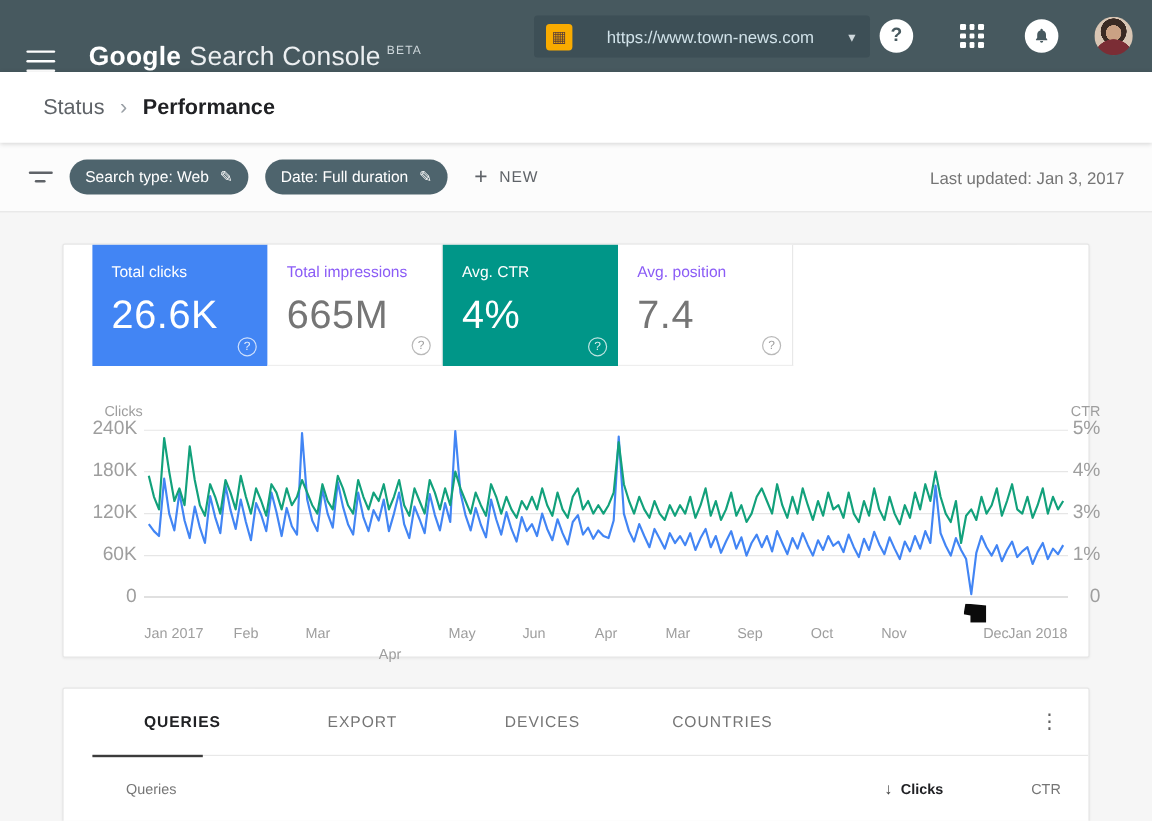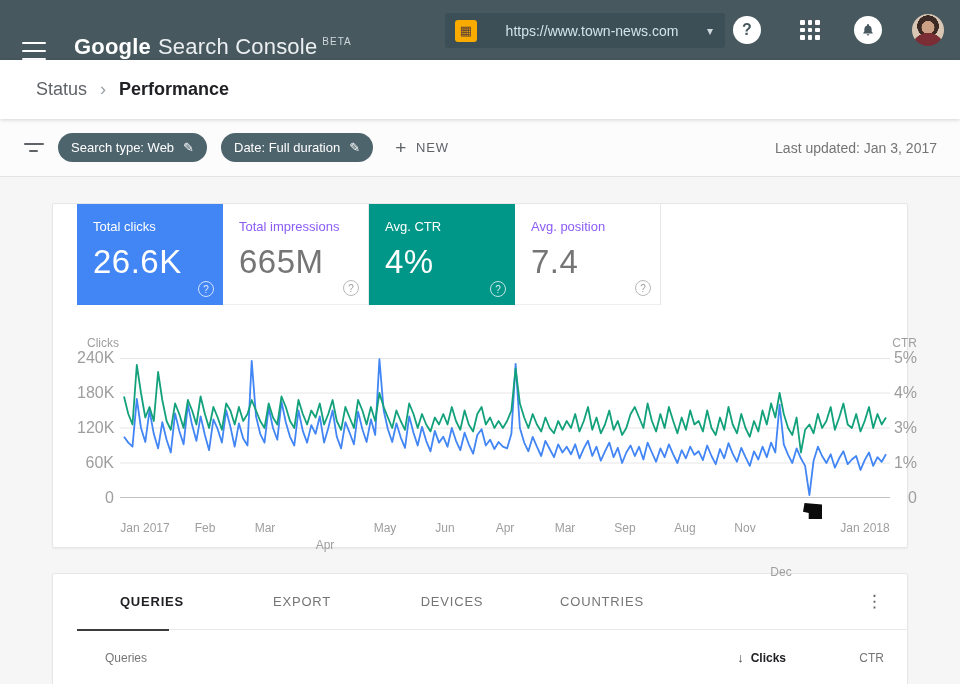--- a/index.html
+++ b/index.html
@@ -246,23 +246,23 @@
       <div id="x-ticks">
           <span class="xtick" style="left: 33px;">Jan 2017</span>
           <span class="xtick" style="left: 93px;">Feb</span>
           <span class="xtick" style="left: 153px;">Mar</span>
           <span class="xtick" style="left: 213px; margin-top: 17px;">Apr</span>
           <span class="xtick" style="left: 273px;">May</span>
           <span class="xtick" style="left: 333px;">Jun</span>
           <span class="xtick" style="left: 393px;">Apr</span>
           <span class="xtick" style="left: 453px;">Mar</span>
           <span class="xtick" style="left: 513px;">Sep</span>
-          <span class="xtick" style="left: 573px;">Aug</span>
+          <span class="xtick" style="left: 573px;">Oct</span>
           <span class="xtick" style="left: 633px;">Nov</span>
-          <span class="xtick" style="left: 669px; margin-top: 44px;">Dec</span>
+          <span class="xtick" style="left: 718px;">Dec</span>
           <span class="xtick" style="left: 753px;">Jan 2018</span>
         </div>
       <div class="cursor-flag"></div>
     </div>
   </section>
 
   <section class="panel table-panel">
     <div class="tabs">
       <div class="tab active">QUERIES</div>
       <div class="tab">EXPORT</div>

